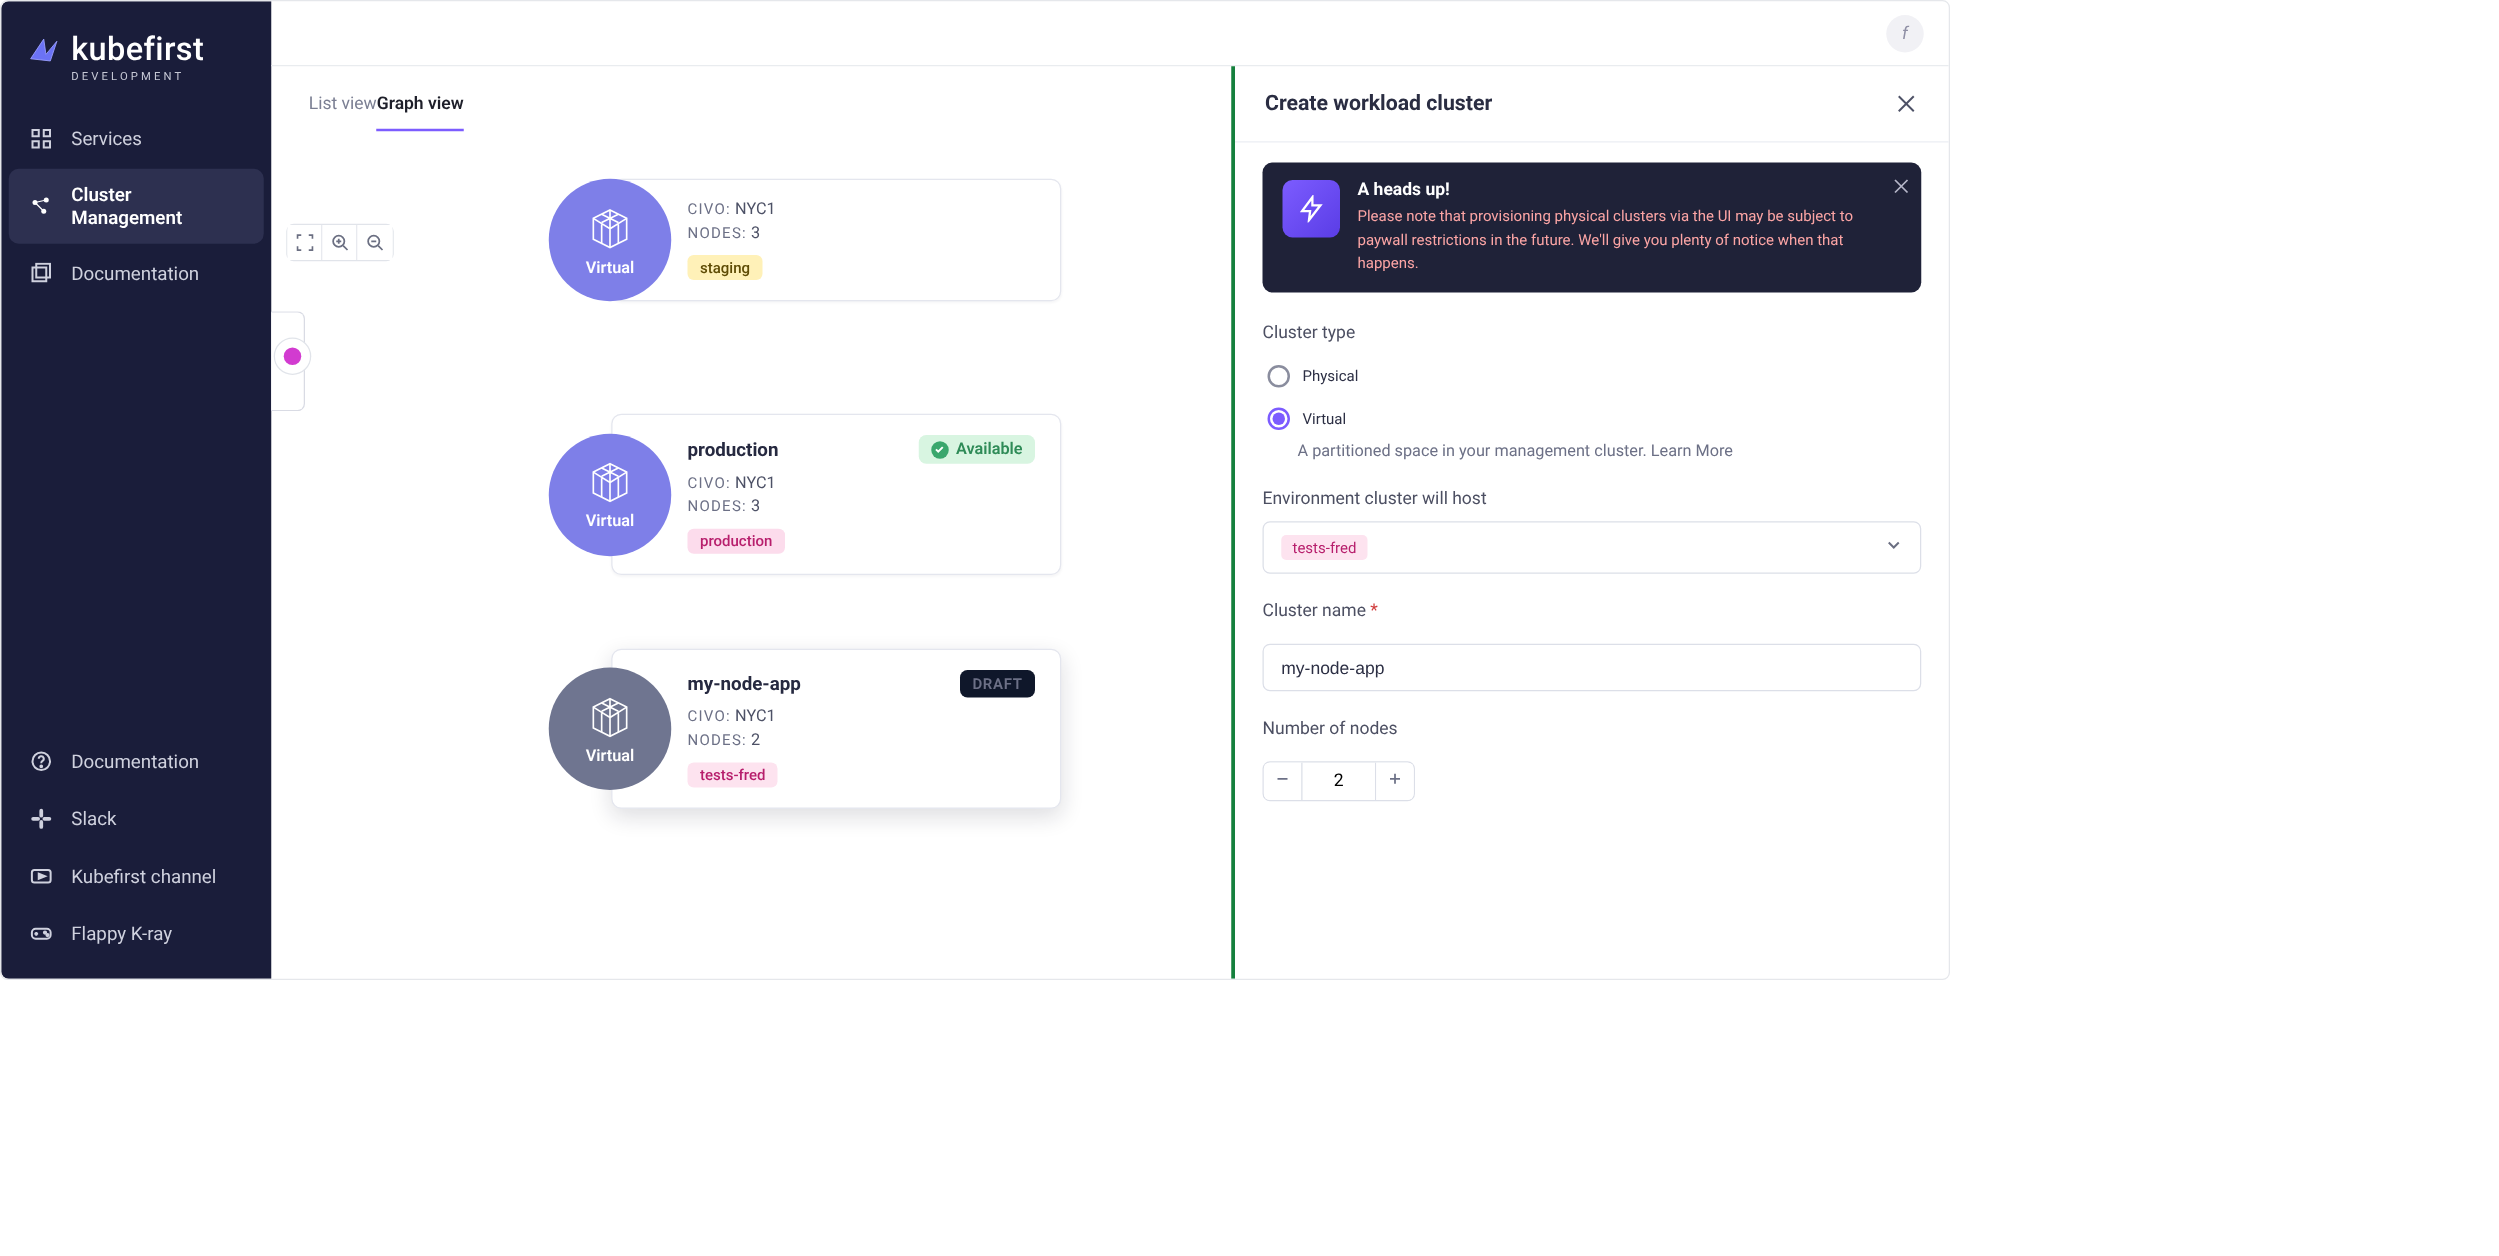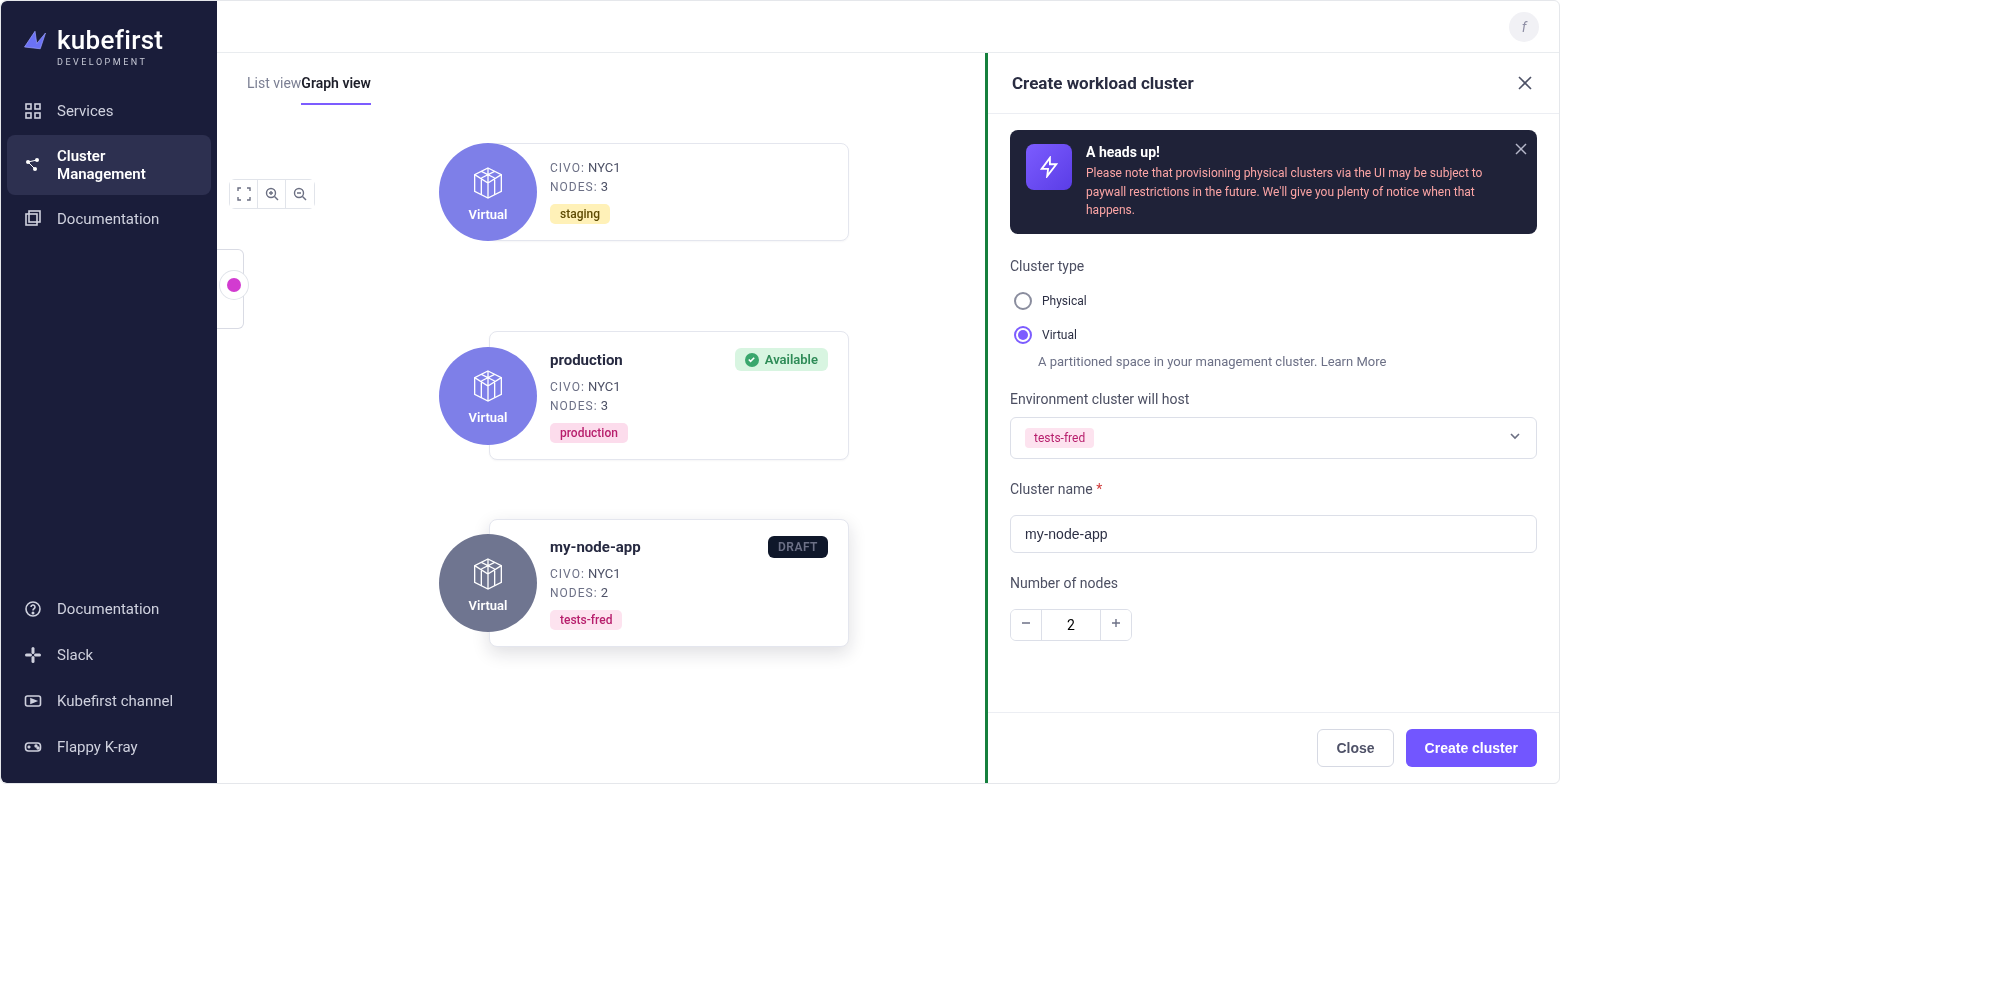--- a/index.html
+++ b/index.html
@@ -452,20 +452,16 @@
             <div class="val">2</div>
             <button>
               <svg width="12" height="12" viewBox="0 0 12 12" stroke="currentColor" stroke-width="1.4">
                   <line x1="2" y1="6" x2="10" y2="6"></line>
                   <line x1="6" y1="2" x2="6" y2="10"></line>
                 </svg>
             </button>
           </div>
         </div>
 
-        <div class="panel-footer">
-          <button class="btn secondary">Close</button>
-          <button class="btn primary">Create cluster</button>
-        </div>
       </aside>
     </div>
   </div>
 </div>
 
 </body></html>

